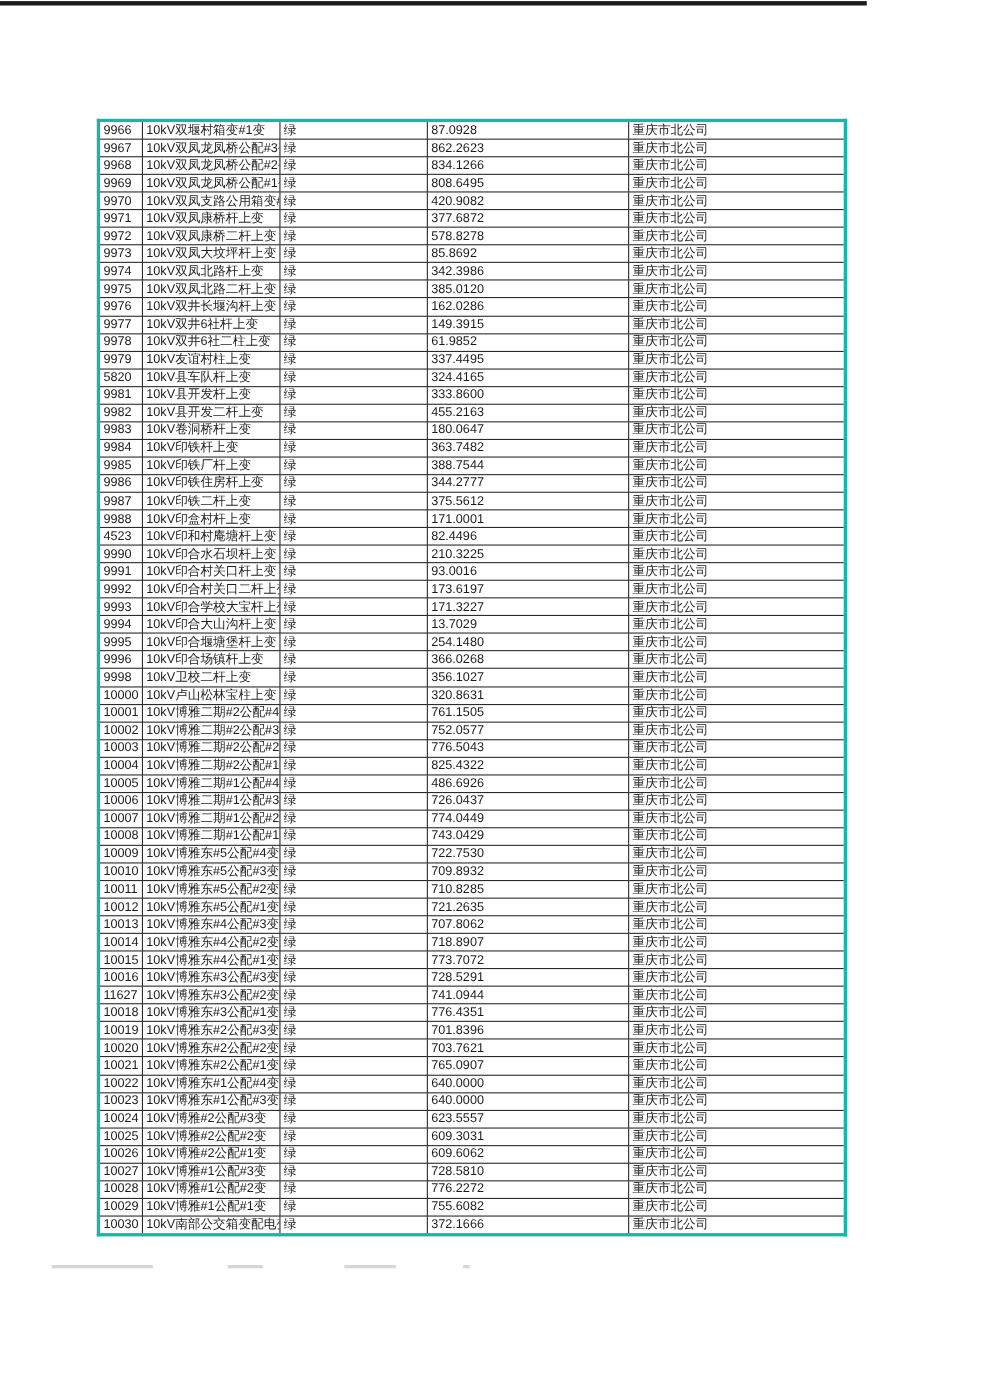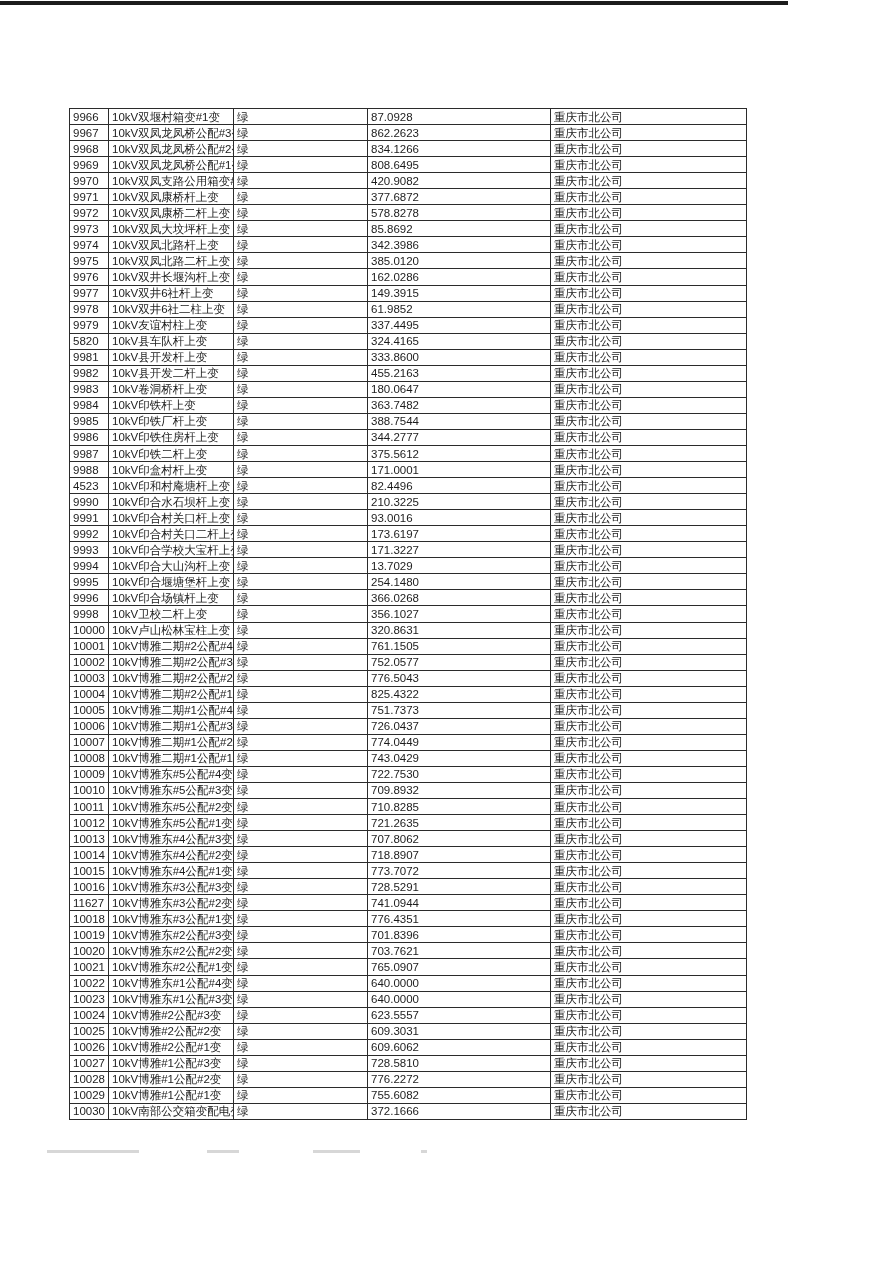--- a/index.html
+++ b/index.html
@@ -17,26 +17,26 @@
   .top-bar {
     position: absolute;
     top: 1px;
     left: 0;
     width: 788px;
     height: 4px;
     background: #1c1c1c;
   }
   table.sheet {
     position: absolute;
-    left: 69px;
+    left: 88px;
     top: 108px;
     width: 647px;
     border-collapse: collapse;
     table-layout: fixed;
-    border: 1px solid #14b8a6;
+    border: 3px solid #14b8a6;
   }
   table.sheet td {
     border: 1px solid #2b2b2b;
     height: 15.05px;
     padding: 0 2px 0 3px;
     font-size: 11.5px;
     line-height: 14px;
     white-space: nowrap;
     overflow: hidden;
     color: #1c1c1c;
@@ -334,21 +334,21 @@
         <td class="c0">10004</td>
         <td class="c1">10kV博雅二期#2公配#1变</td>
         <td class="c2">绿</td>
         <td class="c3">825.4322</td>
         <td class="c4">重庆市北公司</td>
       </tr>
       <tr>
         <td class="c0">10005</td>
         <td class="c1">10kV博雅二期#1公配#4变</td>
         <td class="c2">绿</td>
-        <td class="c3">751.7373</td>
+        <td class="c3">486.6926</td>
         <td class="c4">重庆市北公司</td>
       </tr>
       <tr>
         <td class="c0">10006</td>
         <td class="c1">10kV博雅二期#1公配#3变</td>
         <td class="c2">绿</td>
         <td class="c3">726.0437</td>
         <td class="c4">重庆市北公司</td>
       </tr>
       <tr>

